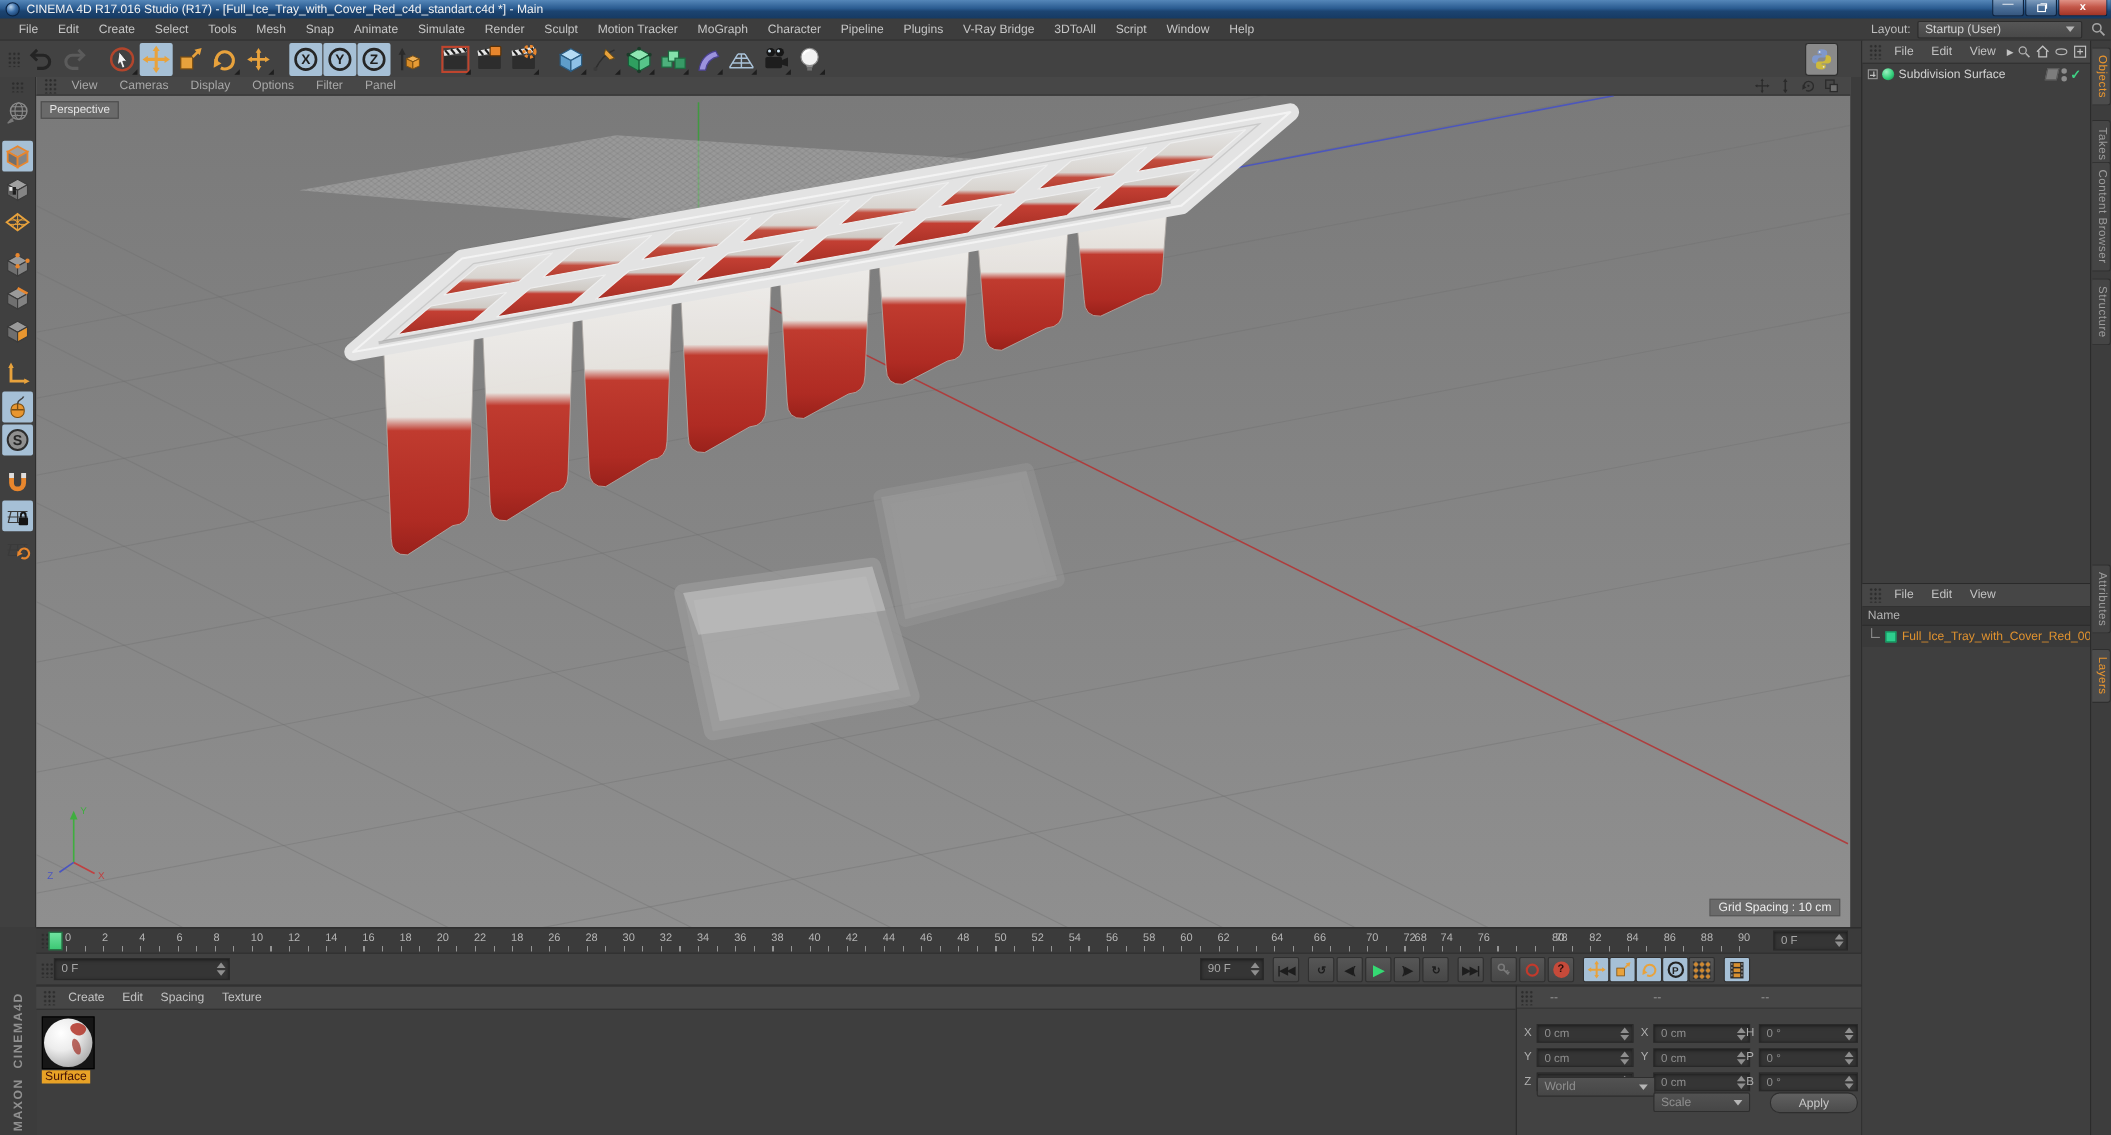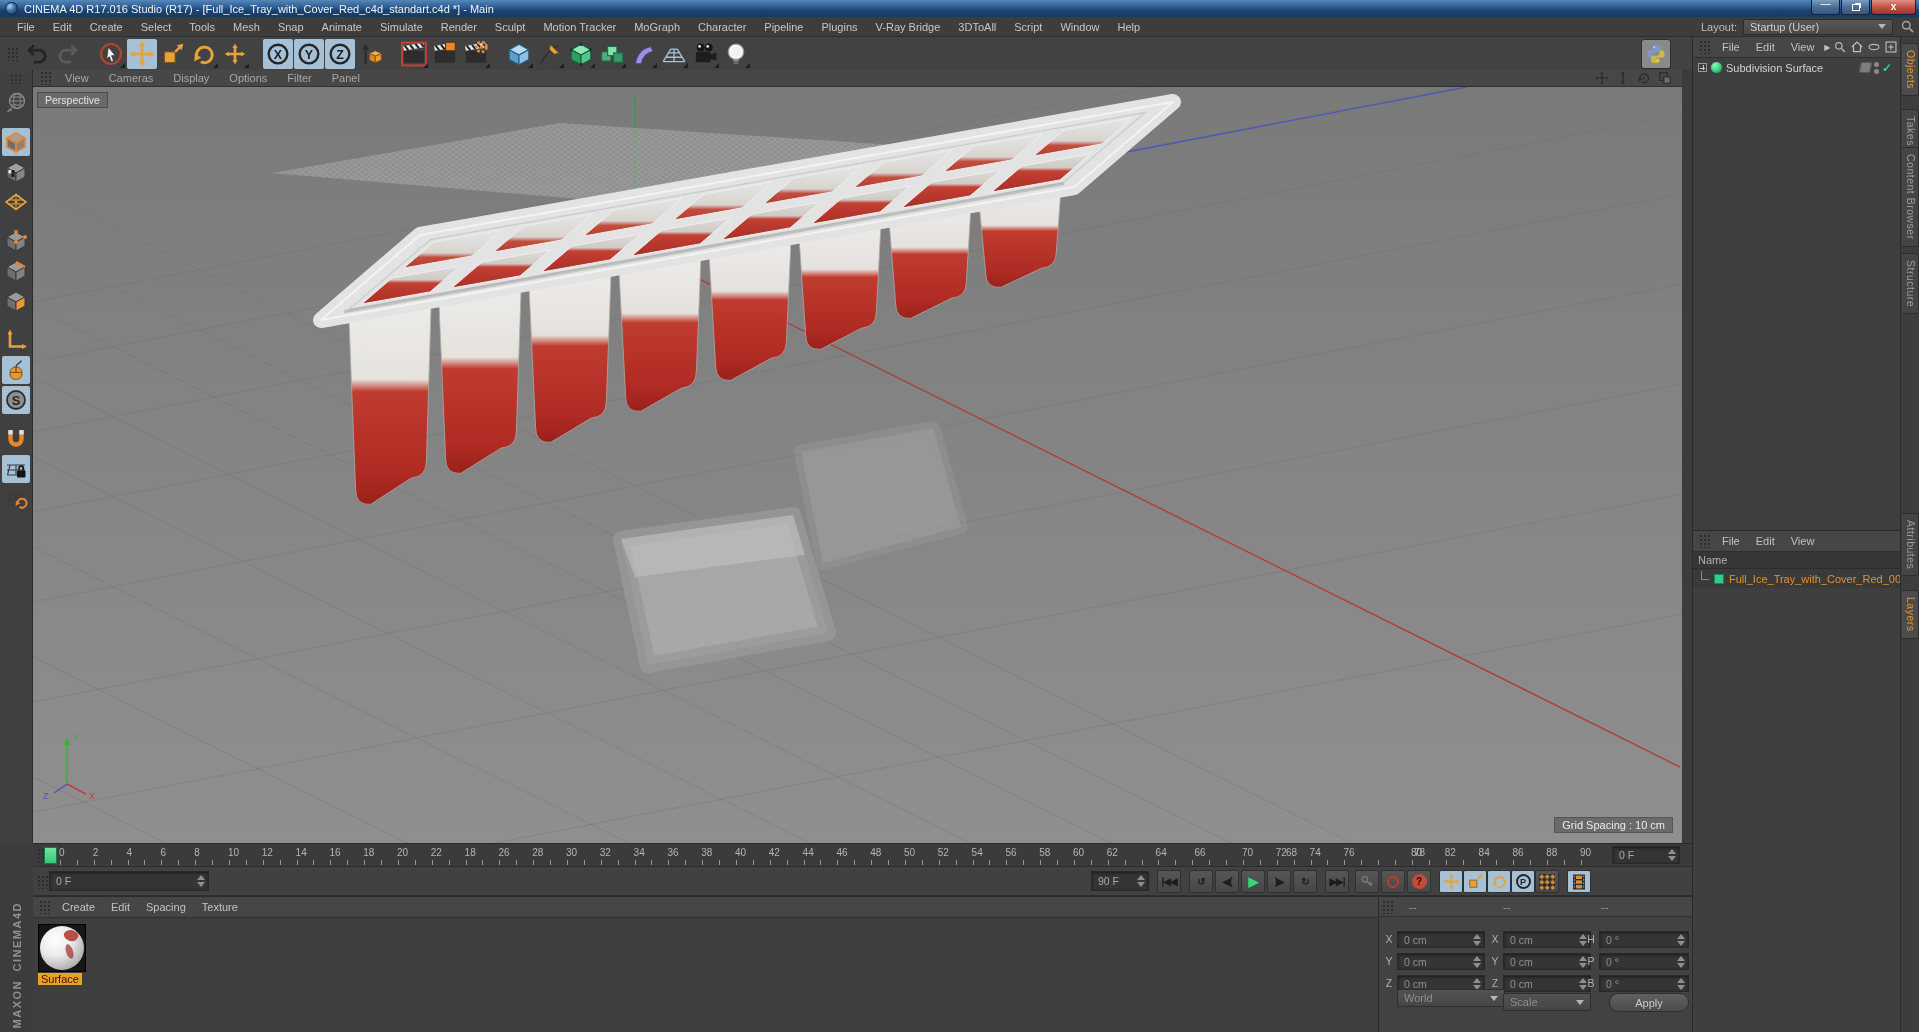--- a/index.html
+++ b/index.html
@@ -1020,21 +1020,21 @@
       <div class="fld cfld" style="top: 78px; left: 124px; width: 88px;">
         <span>0 cm</span>
         <span class="spin"></span>
       </div>
       <span class="claxis" style="top: 80px; left: 206px;">B</span>
       <div class="fld cfld" style="top: 78px; left: 220px; width: 90px;">
         <span>0 °</span>
         <span class="spin"></span>
       </div>
     </div>
-  <div class="cdrop" style="left:18px;top:92px;width:108px">
+  <div class="cdrop" style="left:18px;top:82px;width:108px">
     <span>World</span>
       <span class="dd-arrow"></span>
   </div>
   <div class="cdrop" style="left:124px;top:96px;width:88px">
     <span>Scale</span>
       <span class="dd-arrow"></span>
   </div>
   <div class="capply" style="left:230px;top:96px;width:80px">
     <span>Apply</span>
   </div>

